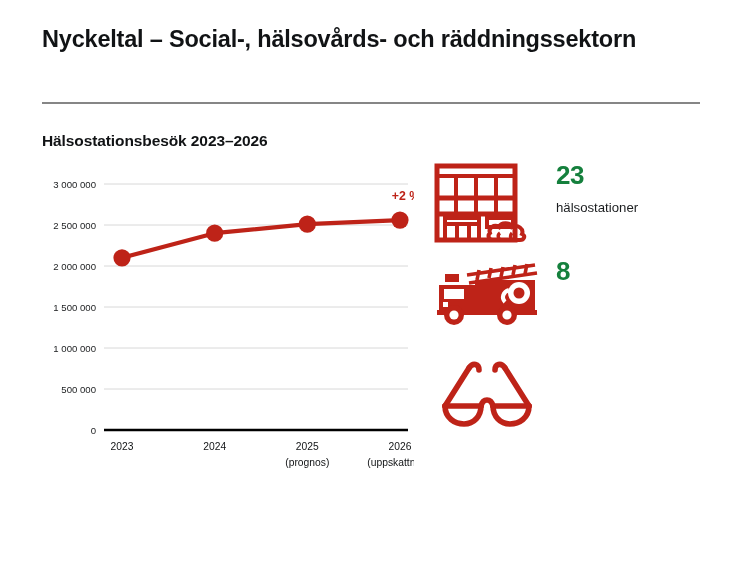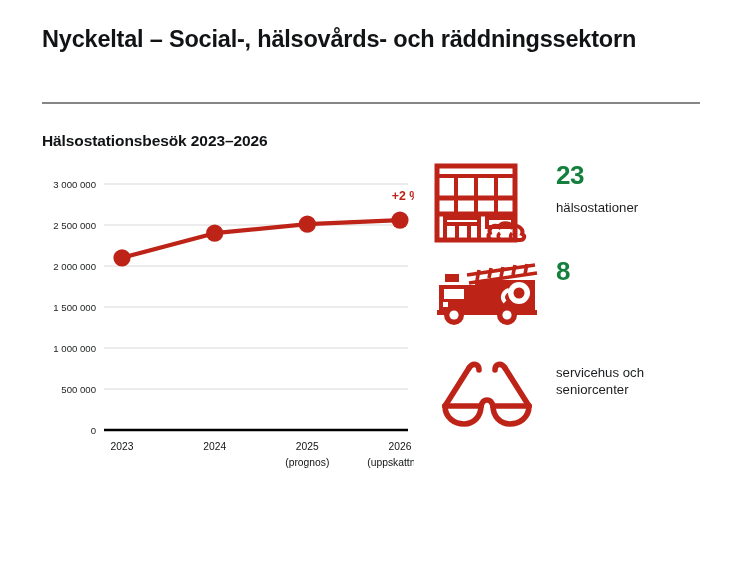--- a/index.html
+++ b/index.html
@@ -256,18 +256,17 @@
           <path d="M98 52 C98 64 88 70 79 70 C69 70 62 62 62 52"></path>
           <path d="M62 52 H98"></path>
 
           <path d="M50 52 C52 44 60 44 62 52"></path>
 
           <path d="M38 14 C42 8 48 10 48 16"></path>
           <path d="M74 14 C70 8 64 10 64 16"></path>
         </svg>
       </div>
       <div class="stat-text">
-        <div class="stat-label">servicehus och seniorcenter</div>
       </div>
     </div>
 
   </div>
 </div>
 
 </body></html>

